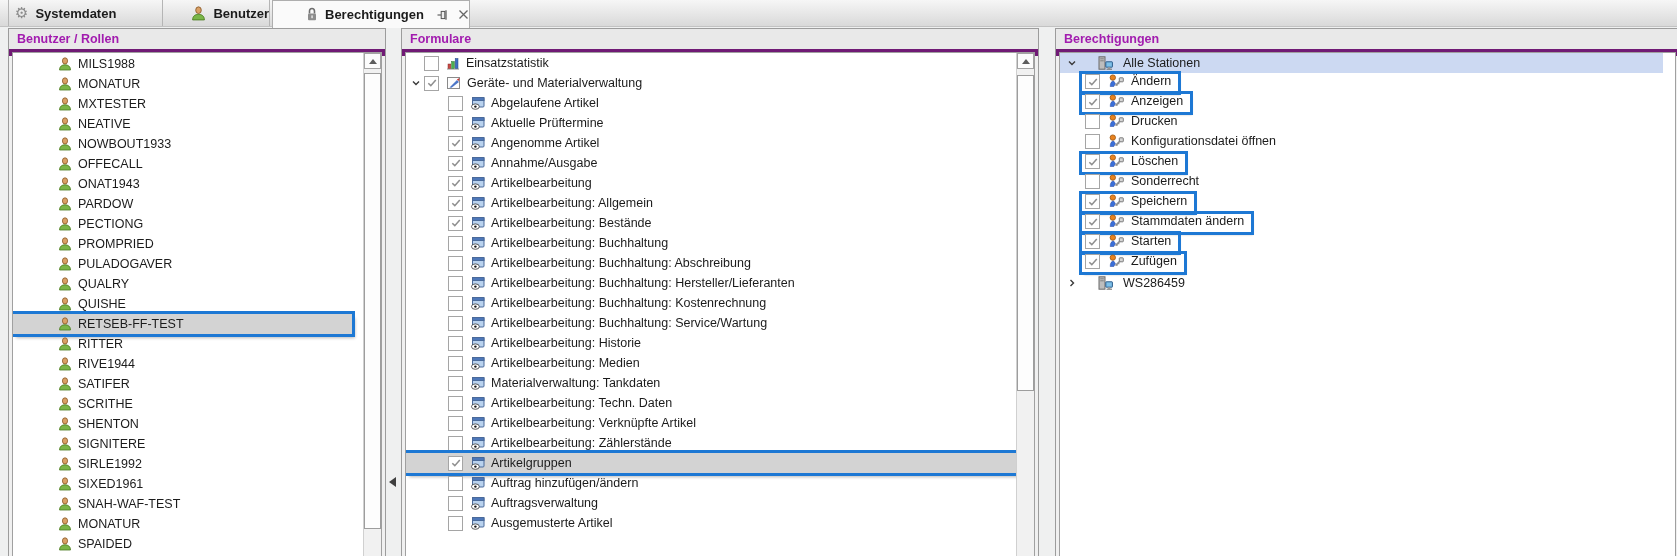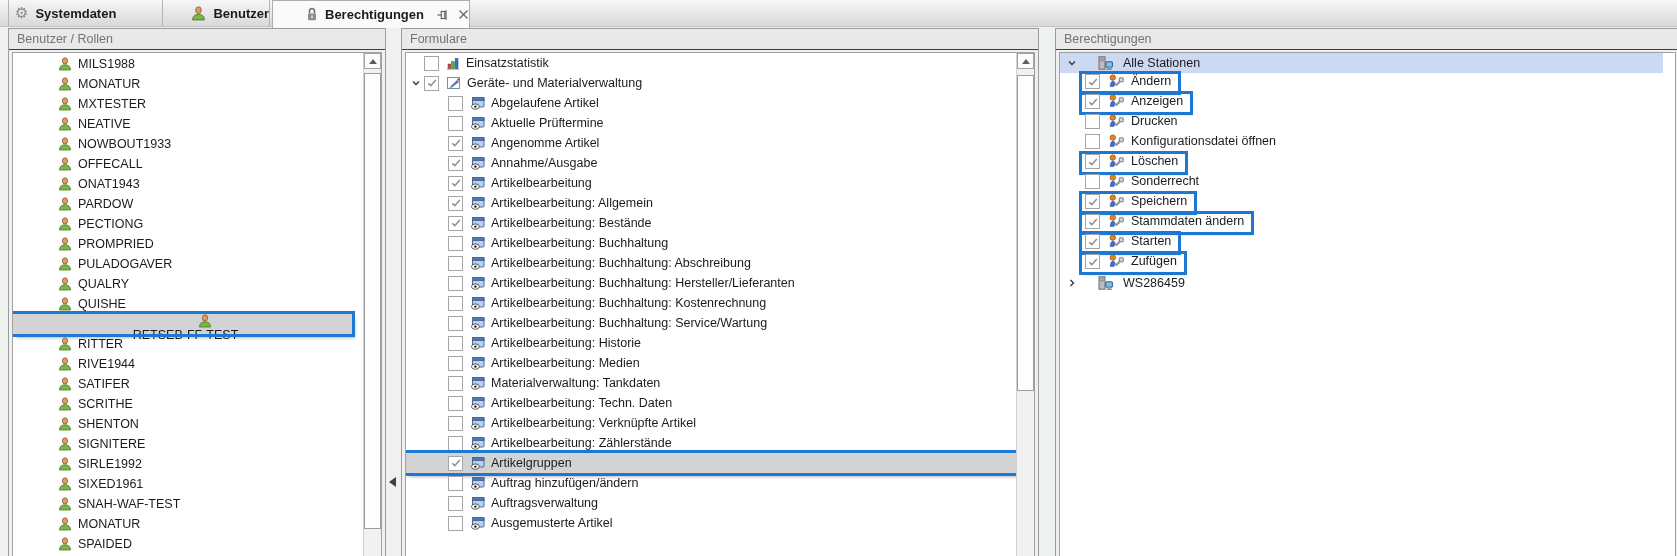--- a/index.html
+++ b/index.html
@@ -13,37 +13,37 @@
        font-weight:bold;font-size:13px;box-sizing:border-box;cursor:default;}
   .tab.inactive{border-right:1px solid #b5b5b5;}
   .tab.first{border-left:1px solid #b5b5b5;}
   .tab.active{background:#fafafa;border:1px solid #aeaeae;border-bottom:none;height:28px;z-index:2;}
   .tab .ticn{display:inline-flex;margin-right:7px;align-items:center;}
   .gearglyph{font-family:"DejaVu Sans",sans-serif;font-size:15px;color:#8a8a8a;font-weight:normal;line-height:1;}
   .tabctl{display:inline-flex;align-items:center;margin-left:10px;}
   
   .panel{position:absolute;top:28px;height:540px;background:#f0f0f0;
          border:1px solid #9c9c9c;box-sizing:border-box;}
-  .phead{height:20px;line-height:20px;background:#e9e9e9;color:#737373;
-         padding-left:8px;border-bottom:1px solid #701a75;}
+  .phead{height:20px;line-height:20px;background:#e9e9e9;color:#a21caf;
+         padding-left:8px;border-bottom:7px solid #701a75;font-weight:bold;}
   .pbody{position:absolute;left:3px;right:3px;top:23px;bottom:3px;
          background:#fff;border:1px solid #a0a0a0;overflow:hidden;}
   #panel-left{left:8px;width:378px;}
   #panel-mid{left:401px;width:638px;}
   #panel-right{left:1055px;width:625px;}
   
   .row{height:20px;display:flex;align-items:center;white-space:nowrap;}
   .lbl{margin-left:6px;}
   .list{position:absolute;left:0;top:0;right:12px;}
   #user-list{padding-top:1px;right:17px;}
   #form-list{right:17px;}
   .urow .icn{margin-left:45px;}
   .urow.sel,.frow.sel{background:var(--selgray);outline:3px solid var(--accent);
         box-shadow:3px 4px 3px rgba(0,0,0,0.28);}
-  .urow.sel{margin-right:12px;flex-direction:column;}
+  .urow.sel{margin-right:12px;}
   .exp{width:17px;margin-left:1px;display:inline-flex;justify-content:center;}
   .cb{width:13px;height:13px;background:#fff;border:1px solid #a5a5a5;
       display:inline-flex;align-items:center;justify-content:center;box-sizing:content-box;flex:none;}
   .frow.lvl0 .cb{margin-left:0;}
   .frow.lvl1 .cb{margin-left:42px;}
   .frow .icn{margin-left:7px;}
   .frow .lbl{}
   
   .rrow .exp{margin-left:5px;width:14px;}
   .rrow .icn-station{margin-left:17px;}

